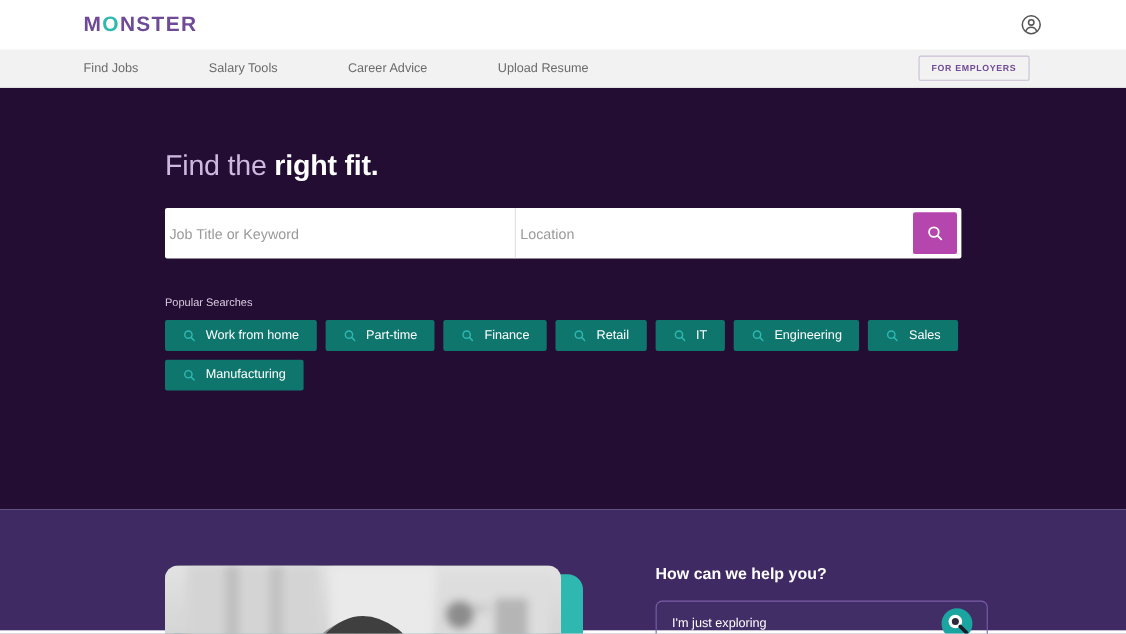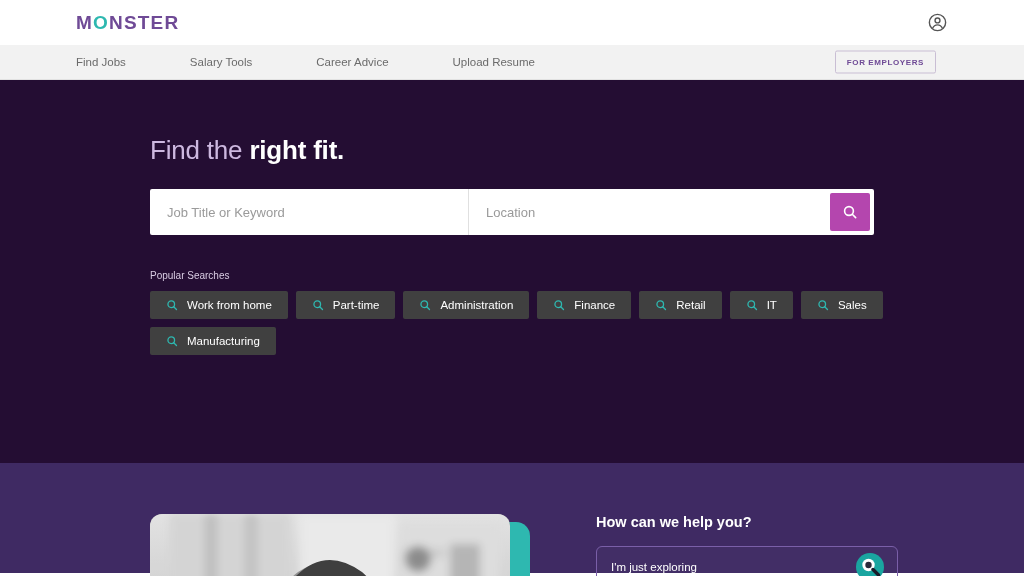--- a/index.html
+++ b/index.html
@@ -102,21 +102,21 @@
     width: 724px;
     display: flex;
     align-items: stretch;
     border-radius: 2px;
     overflow: hidden;
   }
   .search-field {
     flex: 1 1 0;
     display: flex;
     align-items: center;
-    padding: 0 17px;
+    padding: 0 4px;
     font-size: 13px;
     color: #9a9a9a;
     cursor: text;
   }
   .search-field.loc { border-left: 1px solid #e0e0e0; flex: 0 0 362px; }
   .search-btn {
     width: 40px;
     margin: 4px 4px 4px 0;
     background: #b446ae;
     border: none;
@@ -133,21 +133,21 @@
     color: #d8cce2;
   }
   .chips {
     margin-top: 10px;
     display: flex;
     flex-wrap: wrap;
     gap: 8px;
     width: 740px;
   }
   .chip {
-    background: #404040;
+    background: #0f766e;
     border-radius: 2px;
     height: 28px;
     display: flex;
     align-items: center;
     gap: 9px;
     padding: 0 16px;
     cursor: pointer;
   }
   .chip-label { font-size: 11.5px; color: #ffffff; }
 
@@ -276,42 +276,42 @@
             <circle cx="10.5" cy="10.5" r="6.6"></circle>
             <line x1="15.4" y1="15.4" x2="21" y2="21" stroke-linecap="round"></line>
           </svg>
         <span class="chip-label">Part-time</span>
       </div>
       <div class="chip">
         <svg width="12" height="12" viewBox="0 0 24 24" fill="none" stroke="#2eb8b0" stroke-width="2.6">
             <circle cx="10.5" cy="10.5" r="6.6"></circle>
             <line x1="15.4" y1="15.4" x2="21" y2="21" stroke-linecap="round"></line>
           </svg>
-        <span class="chip-label">Administration</span>
-      </div>
-      <div class="chip">
-        <svg width="12" height="12" viewBox="0 0 24 24" fill="none" stroke="#2eb8b0" stroke-width="2.6">
-            <circle cx="10.5" cy="10.5" r="6.6"></circle>
-            <line x1="15.4" y1="15.4" x2="21" y2="21" stroke-linecap="round"></line>
-          </svg>
         <span class="chip-label">Finance</span>
       </div>
       <div class="chip">
         <svg width="12" height="12" viewBox="0 0 24 24" fill="none" stroke="#2eb8b0" stroke-width="2.6">
             <circle cx="10.5" cy="10.5" r="6.6"></circle>
             <line x1="15.4" y1="15.4" x2="21" y2="21" stroke-linecap="round"></line>
           </svg>
         <span class="chip-label">Retail</span>
       </div>
       <div class="chip">
         <svg width="12" height="12" viewBox="0 0 24 24" fill="none" stroke="#2eb8b0" stroke-width="2.6">
             <circle cx="10.5" cy="10.5" r="6.6"></circle>
             <line x1="15.4" y1="15.4" x2="21" y2="21" stroke-linecap="round"></line>
           </svg>
         <span class="chip-label">IT</span>
+      </div>
+      <div class="chip">
+        <svg width="12" height="12" viewBox="0 0 24 24" fill="none" stroke="#2eb8b0" stroke-width="2.6">
+            <circle cx="10.5" cy="10.5" r="6.6"></circle>
+            <line x1="15.4" y1="15.4" x2="21" y2="21" stroke-linecap="round"></line>
+          </svg>
+        <span class="chip-label">Engineering</span>
       </div>
       <div class="chip">
         <svg width="12" height="12" viewBox="0 0 24 24" fill="none" stroke="#2eb8b0" stroke-width="2.6">
             <circle cx="10.5" cy="10.5" r="6.6"></circle>
             <line x1="15.4" y1="15.4" x2="21" y2="21" stroke-linecap="round"></line>
           </svg>
         <span class="chip-label">Sales</span>
       </div>
       <div class="chip">
         <svg width="12" height="12" viewBox="0 0 24 24" fill="none" stroke="#2eb8b0" stroke-width="2.6">

